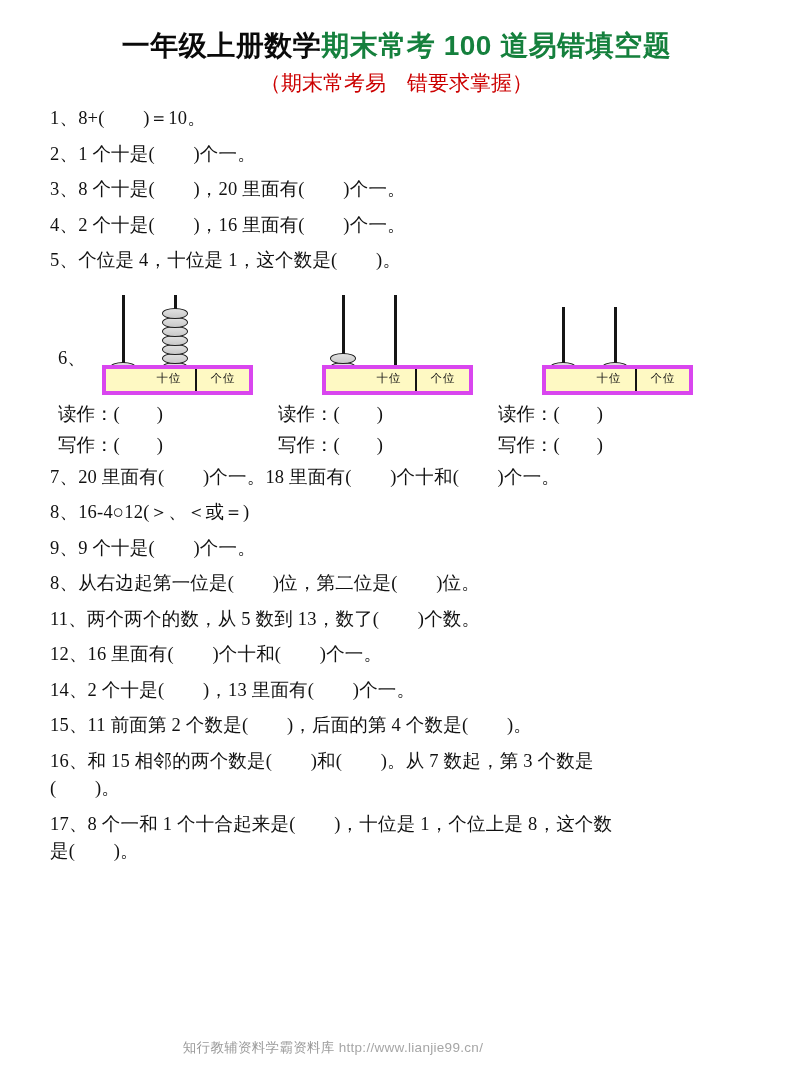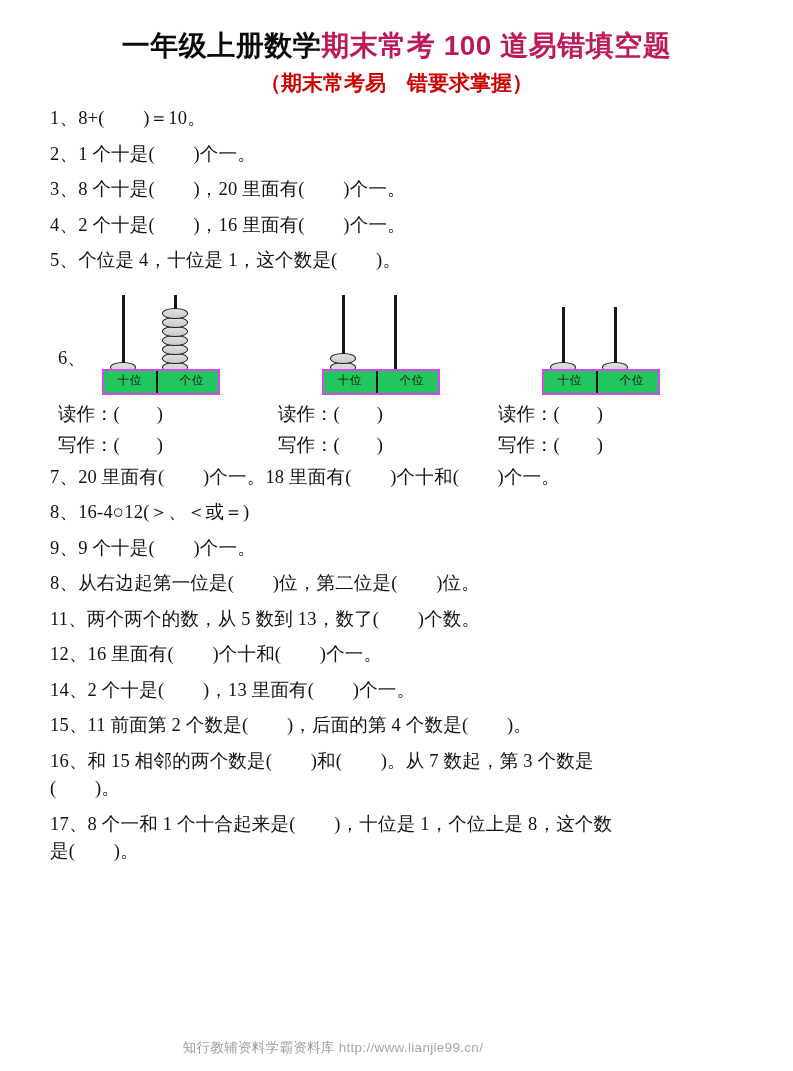--- a/index.html
+++ b/index.html
@@ -31,27 +31,27 @@
     padding-top: 28px;
     text-align: center;
     font-family: "Liberation Sans", "DejaVu Sans", sans-serif;
     font-weight: bold;
     font-size: 28px;
     line-height: 1.32;
     letter-spacing: 0.5px;
     white-space: nowrap;
   }
   .title .seg-black { color: #0a0a0a; }
-  .title .seg-blue  { color: #be185d; }
+  .title .seg-blue  { color: #15803d; }
 
   .subtitle {
     margin: 4px 0 0 0;
     text-align: center;
     font-family: "Liberation Sans", "DejaVu Sans", sans-serif;
-    font-weight: bold;
+    font-weight: normal;
     font-size: 21px;
     line-height: 1.3;
     color: #cc0000;
     white-space: nowrap;
   }
 
   
   .qlist {
     margin-top: 13px;
     padding: 0 0 0 8px;
@@ -98,35 +98,36 @@
     background: #161616;
   }
   .rod.tens { left: 20px; }
   .rod.ones { left: 72px; }
 
   .base {
     position: absolute;
     bottom: 0;
     left: 0;
     display: flex;
-    border: 2px solid #d946ef;
-    background: #22c55e;
+    border: 4px solid #d946ef;
+    background: #fef9c3;
     height: 22px;
+    padding-left: 37px;
   }
   .base-cell {
     border-right: 2px solid #141414;
     width: 52px;
     font-size: 11.5px;
     line-height: 18px;
     text-align: center;
     letter-spacing: 1px;
     font-family: "Liberation Sans", "DejaVu Sans", sans-serif;
     color: #111111;
   }
-  .base-cell:last-child { border-right: none; margin-left: 8px; }
+  .base-cell:last-child { border-right: none; }
 
   .bead {
     position: absolute;
     width: 26px;
     height: 11px;
     border: 1.6px solid #1c1c1c;
     border-radius: 50%;
     background: linear-gradient(#e2e2e2, #c9c9c9);
     box-sizing: border-box;
   }

